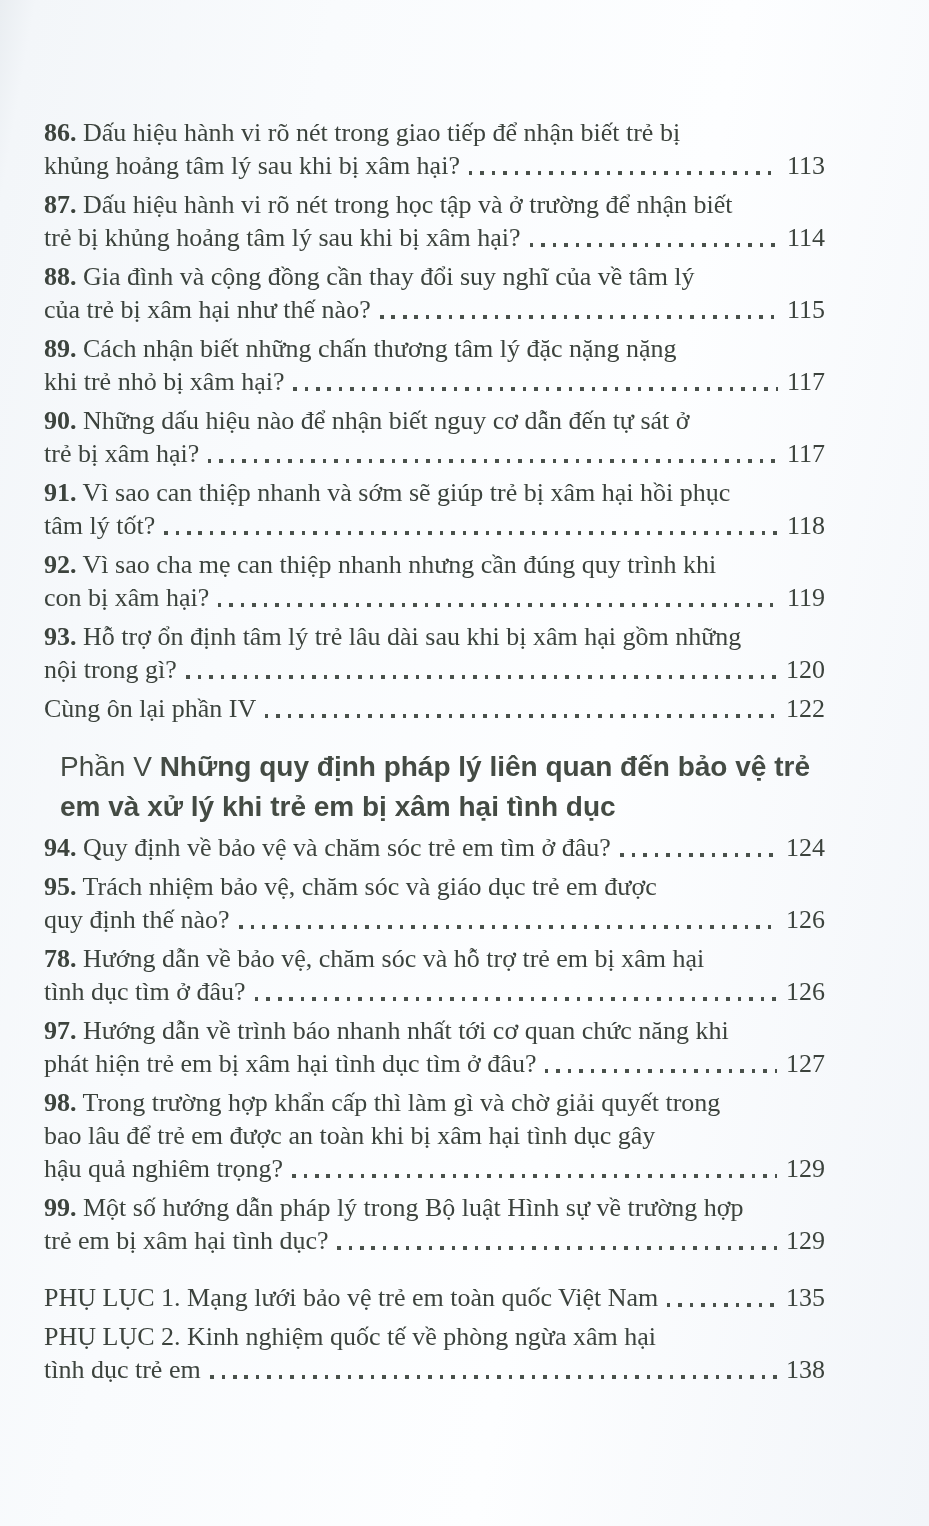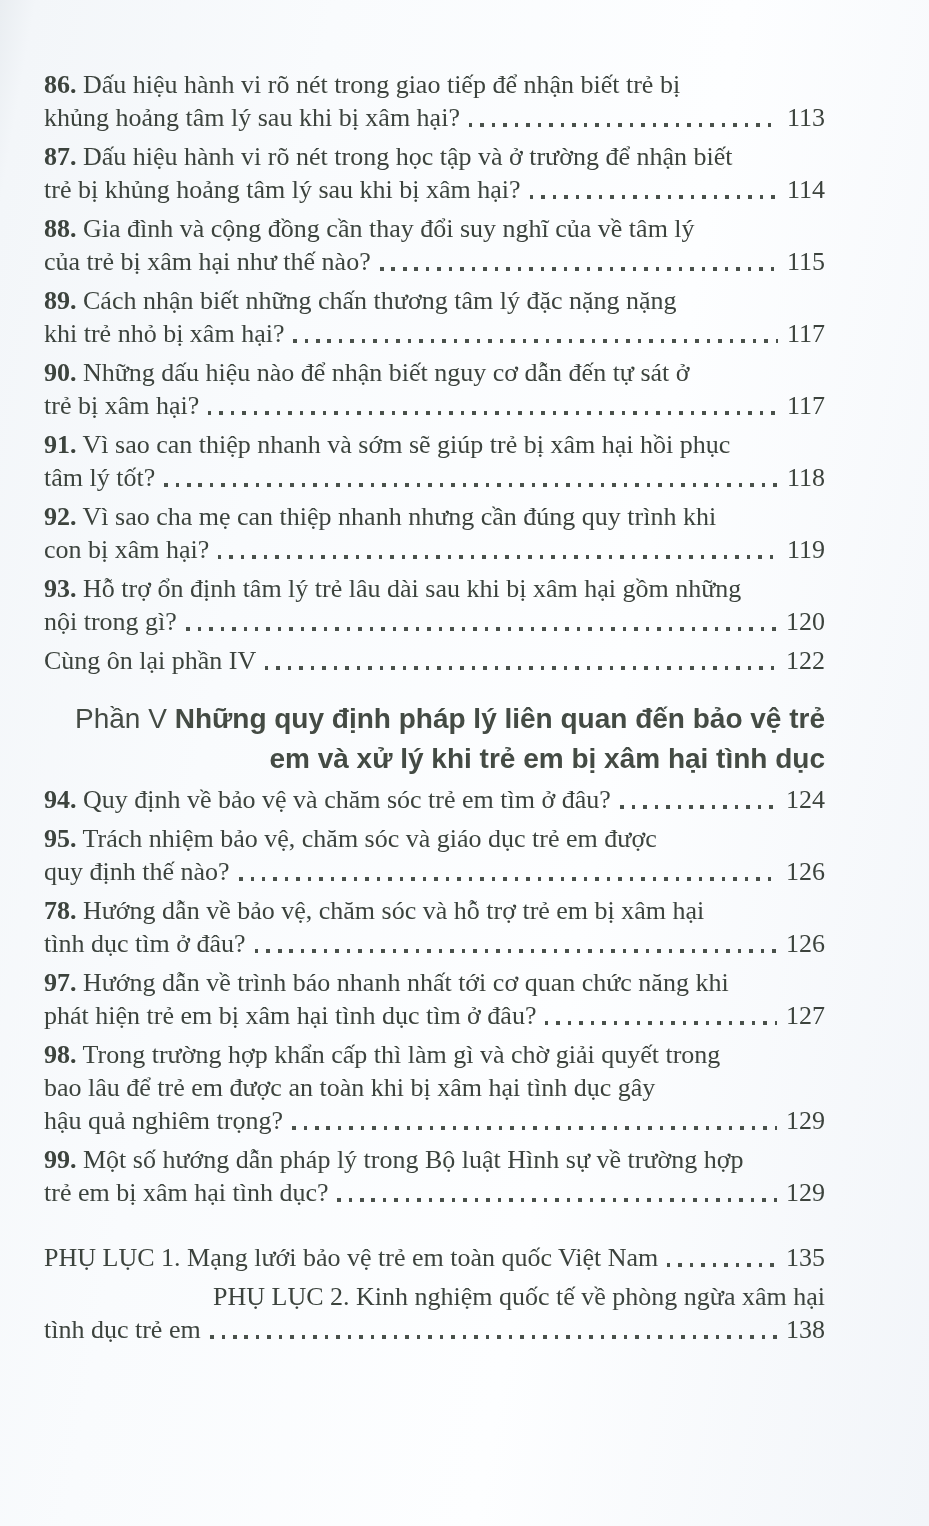--- a/index.html
+++ b/index.html
@@ -6,21 +6,21 @@
   body {
     width: 929px; height: 1526px;
     background: linear-gradient(100deg, #e9edf1 0%, #f3f6f9 3%, #f9fbfd 28%, #fdfeff 62%, #f2f5f9 100%);
     font-family: "Liberation Serif", "DejaVu Serif", serif;
     color: #3c433d;
     overflow: hidden;
   }
   .page {
     box-sizing: border-box;
     width: 929px; height: 1270px;
-    padding: 68px 104px 0 44px;
+    padding: 116px 104px 0 44px;
   }
   .line {
     font-size: 26px;
     line-height: 33px;
     white-space: nowrap;
   }
   .line.last { display: flex; }
   .txt { flex: 0 0 auto; }
   .num { font-weight: bold; }
   .dots {
@@ -32,26 +32,26 @@
     background: repeating-linear-gradient(90deg, #4a514b 0 3.5px, transparent 3.5px 11.5px);
   }
   .pg { flex: 0 0 auto; }
   .entry { margin-bottom: 6px; }
   .part-heading {
     font-family: "Liberation Sans", "DejaVu Sans", sans-serif;
     font-size: 28px;
     line-height: 40px;
     font-weight: bold;
     color: #444b44;
-    text-align: right;
+    text-align: left;
     margin: 22px 0 4px 16px;
   }
   .part-heading .hline { display: block; white-space: nowrap; }
   .part-heading .prefix { font-weight: normal; }
-  .appendix { margin-top: 32px; text-align: right; }
+  .appendix { margin-top: 24px; }
 </style>
 </head>
 <body>
 
 <div class="page">
 
   <section class="toc-section" id="part4">
       <div class="entry">
         <div class="line"><span class="txt"><span class="num">86.</span> <span>Dấu hiệu hành vi rõ nét trong giao tiếp để nhận biết trẻ bị</span></span></div>
         <div class="line last">

